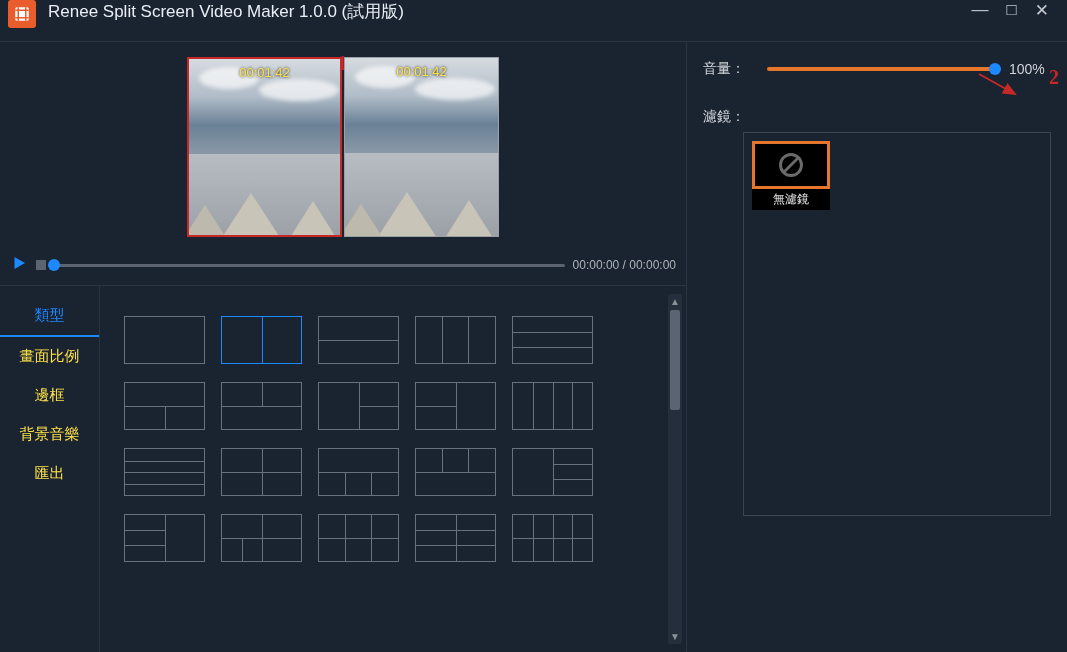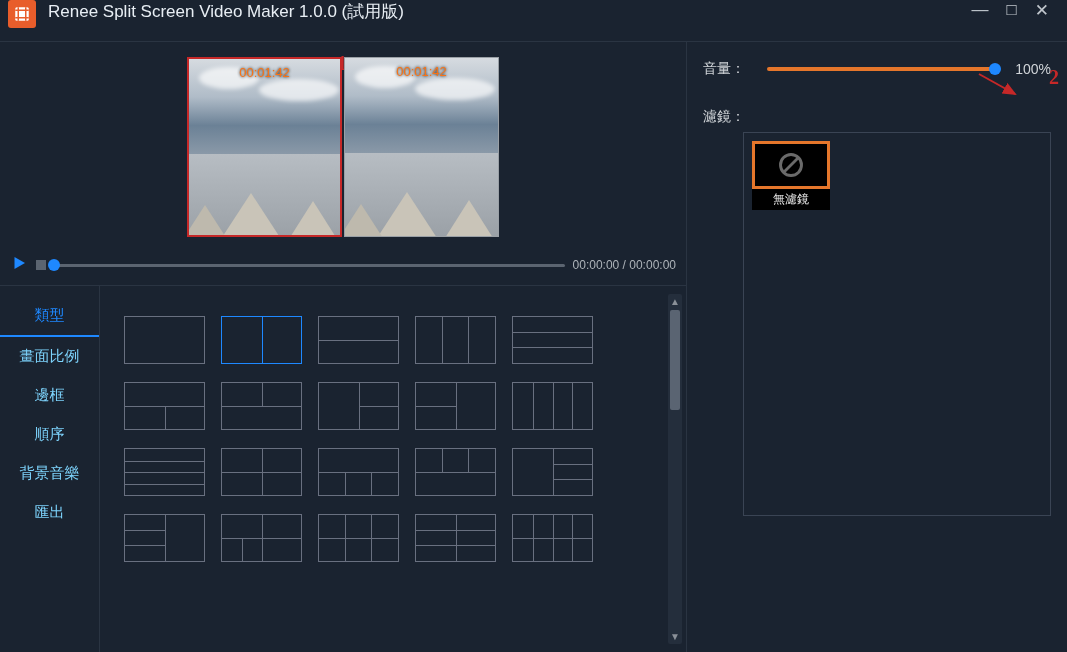--- a/index.html
+++ b/index.html
@@ -50,40 +50,40 @@
     height: 180px;
     border: 1px solid #9aa0a6;
     position: relative;
     overflow: hidden;
   }
   .clip.selected { border: 2px solid #c62828; }
   .clip .sky { height: 95px; background: linear-gradient(#d6dbe0 0%, #b0bcc8 40%, #6b8196 70%, #8a99a8 100%); position: relative; }
   .clip .cloud { position:absolute; width:60px; height:22px; background: rgba(255,255,255,0.65); border-radius:50%; filter: blur(2px); }
   .clip .ground { height: 85px; background: linear-gradient(#b7bdc3, #9aa0a6); position: relative; }
   .mound { position:absolute; bottom:0; width:0;height:0; border-style:solid; }
-  .timestamp { position:absolute; top:6px; left:50%; transform:translateX(-50%); color:#f97316; font-size:13px; text-shadow:0 0 3px #000; }
+  .timestamp { position:absolute; top:6px; left:50%; transform:translateX(-50%); color:#fde047; font-size:13px; text-shadow:0 0 3px #000; }
   .annot {
     position:absolute;
     color:#c62828;
     font-weight:bold;
     font-size:20px;
     font-family: Georgia, serif;
   }
   .annot.a1 { top: -5px; left: 150px; }
   
   .playback { display:flex; align-items:center; padding: 6px 10px; height: 40px; gap:8px; }
   .play-btn { color:#1e88ff; font-size:22px; cursor:pointer; }
   .stop-btn { width:10px;height:10px;background:#5b6470; }
   .track { flex:1; height:3px; background:#5b6470; border-radius:2px; position:relative; }
   .track .thumb { position:absolute; left:0; top:50%; transform:translate(-50%,-50%); width:12px;height:12px; background:#1e88ff; border-radius:50%; }
   .timecode { font-size:12px; color:#aeb4ba; }
   
   .lower { display:flex; height: 367px; border-top:1px solid #2a3442; }
   .tabs { width: 100px; border-right:1px solid #2a3442; padding-top:10px; }
-  .tab { padding:10px 0; text-align:center; font-size:15px; color:#7dd3fc; cursor:pointer; }
+  .tab { padding:10px 0; text-align:center; font-size:15px; color:#fde047; cursor:pointer; }
   .tab.active { color:#1e88ff; border-bottom:2px solid #1e88ff; }
   .layouts { flex:1; position:relative; padding: 30px 8px 10px 24px; overflow:hidden; }
   .layout-grid { display:grid; grid-template-columns: repeat(5, 81px); gap: 18px 16px; }
   .layout-cell {
     width:81px; height:48px;
     border:1px solid #697080;
     position:relative;
     cursor:pointer;
   }
   .layout-cell.active { border:1.5px solid #1e88ff; }
@@ -95,21 +95,21 @@
   .scrollbar .arrow { position:absolute; left:50%; transform:translateX(-50%); color:#8a9098; font-size:10px; }
   
   .prop-row { display:flex; align-items:center; margin-bottom:30px; font-size:14px; color:#d0d4d8; }
   .prop-row .label { width:50px; white-space:nowrap; }
   .rot-icons { display:flex; gap:48px; margin-left:20px; align-items:center; }
   .rot-icon { color:#1e88ff; cursor:pointer; display:flex; align-items:center; justify-content:center; width:28px; height:28px; }
   .rot-icon.edit { background:#1e88ff; color:#fff; border-radius:3px; width:26px; height:24px; outline:2px solid #c62828; outline-offset:1px; }
   .arrow-annot { position:absolute; top:30px; right:40px; }
   .vol-track { flex:1; margin:0 14px; height:4px; background:#e5762b; border-radius:2px; position:relative; }
   .vol-thumb { position:absolute; right:0; top:50%; transform:translate(50%,-50%); width:12px; height:12px; background:#1e88ff; border-radius:50%; }
-  .vol-val { width:42px; text-align:right; font-size:14px; }
+  .vol-val { width:42px; text-align:left; font-size:14px; }
   .filter-row .label { align-self:flex-start; }
   .filter-box {
     border:1px solid #3a4454;
     width: 308px;
     height: 384px;
     margin-top: 6px;
     padding:8px;
     position:relative;
     margin-left:40px;
   }
@@ -188,21 +188,20 @@
         <div class="thumb"></div>
       </div>
       <div class="timecode">00:00:00 / 00:00:00</div>
     </div>
 
     <div class="lower">
       <div class="tabs">
         <div class="tab active">類型</div>
         <div class="tab">畫面比例</div>
         <div class="tab">邊框</div>
-        <div class="tab">順序</div>
         <div class="tab">背景音樂</div>
         <div class="tab">匯出</div>
       </div>
       <div class="layouts">
         <div class="layout-grid">
 
           <div class="layout-cell"></div>
           <div class="layout-cell active">
               <div class="v" style="left:50%"></div>
             </div>

